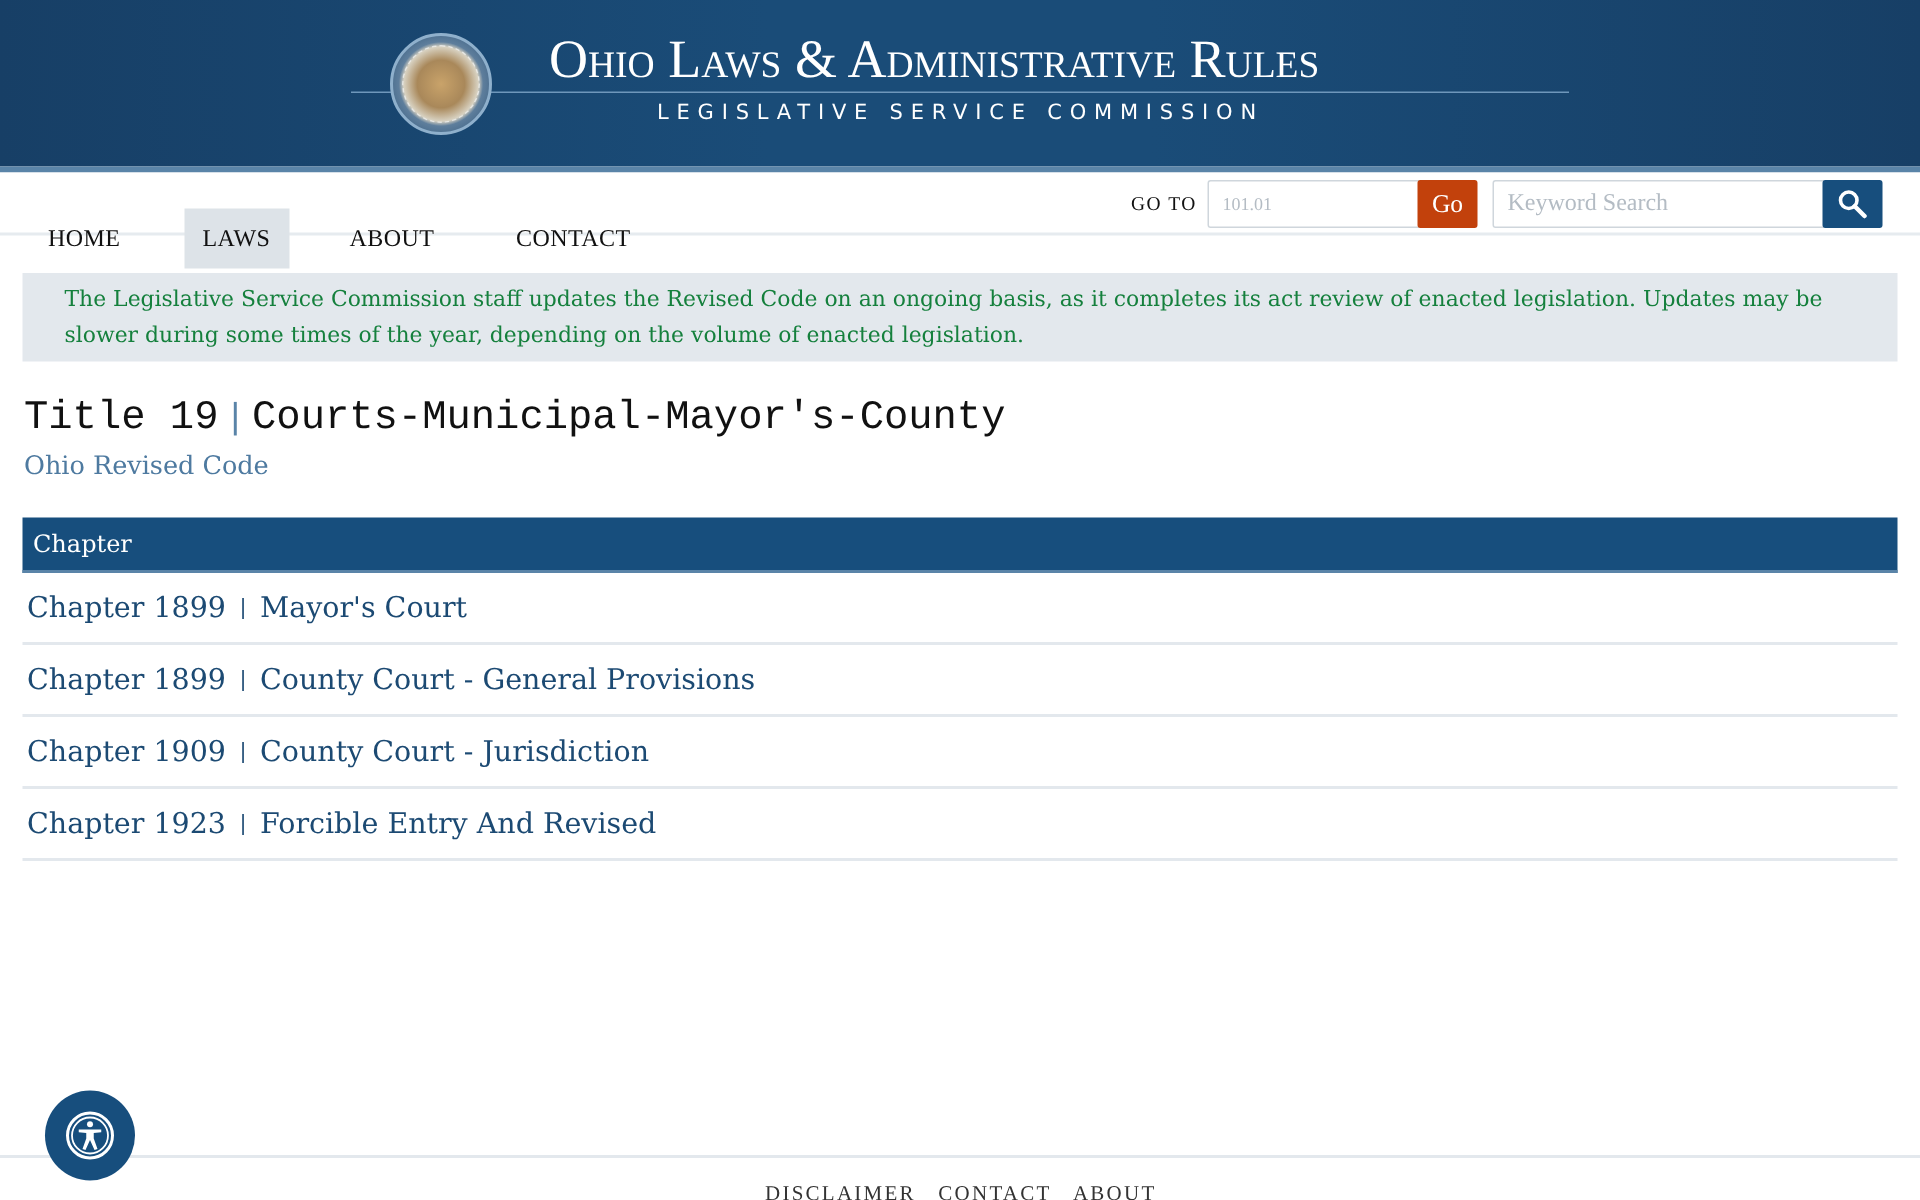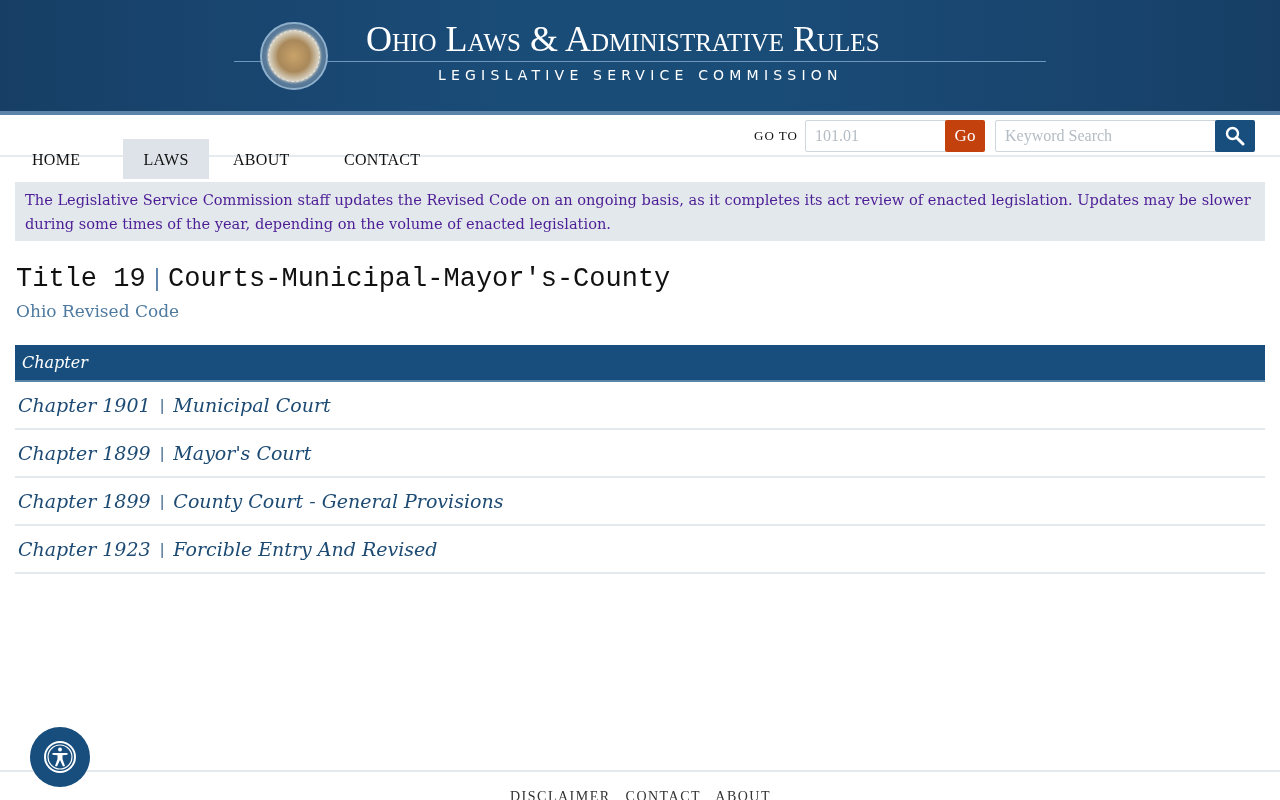--- a/index.html
+++ b/index.html
@@ -31,46 +31,46 @@
 
   .navbar { height: 42px; border-bottom: 2px solid #e6ebef; position: relative; background:#fff; }
   .nav-item {
     position: absolute; top: 0; height: 40px; line-height: 42px;
     font-family: "Liberation Serif", serif; font-size: 16px; color: #111; letter-spacing: 0.3px; padding: 0 12px; margin-top: 24px;
   }
   .nav-item.active { background: #dde3e8; }
   .goto-label { position:absolute; left: 754px; top: 0; line-height: 42px; font-family:"Liberation Serif", serif; font-size: 13px; letter-spacing: 1px; color:#111; }
   .goto-input {
     position:absolute; left: 805px; top: 5px; width: 142px; height: 32px; border:1px solid #cfd6dc; border-radius: 2px 0 0 2px;
-    font-family:"Liberation Serif", serif; font-size: 16px; padding: 0 9px; color:#0369a1;
+    font-family:"Liberation Serif", serif; font-size: 12px; padding: 0 9px; color:#0369a1;
   }
   .goto-btn {
     position:absolute; left: 945px; top: 5px; width: 40px; height: 32px; background:#c2410c; color:#fff;
     border:none; border-radius: 2px; font-family:"Liberation Serif", serif; font-size: 17px;
   }
   .search-input {
     position:absolute; left: 995px; top: 5px; width: 222px; height: 32px; border:1px solid #cfd6dc; border-radius: 2px 0 0 2px;
     font-family:"Liberation Serif", serif; font-size: 16px; padding: 0 9px; color:#999;
   }
   .search-btn {
     position:absolute; left: 1215px; top: 5px; width: 40px; height: 32px; background:#174e7d; border:none; border-radius: 2px;
     display:flex; align-items:center; justify-content:center;
   }
   input::placeholder { color: #b4bcc4; }
 
   .notice {
     position:absolute; left: 15px; top: 182px; width: 1250px; height: 59px; background:#e3e8ed;
-    padding: 6px 10px; font-family:"DejaVu Serif", serif; font-size: 14.6px; line-height: 24px; color:#4c1d95;
+    padding: 6px 28px; font-family:"DejaVu Serif", serif; font-size: 14.6px; line-height: 24px; color:#15803d;
   }
 
   .page-title { position:absolute; left: 16px; top: 264px; font-family:Liberation Mono, monospace; font-size: 27px; color:#111; white-space:nowrap; }
   .page-title .sep { color:#5a84a8; padding: 0 4px; font-size: 24px; }
   .page-sub { position:absolute; left: 16px; top: 301px; font-family:"DejaVu Serif", serif; font-size: 17px; color:#4e7aa0; }
 
-  .table { position:absolute; left: 15px; top: 345px; width: 1250px; font-style: italic; }
+  .table { position:absolute; left: 15px; top: 345px; width: 1250px; }
   .table-header {
     height: 37px; background:#174e7d; color:#fff; border-bottom: 2px solid #5a84a8;
     font-family:"DejaVu Serif", serif; font-size: 16px; line-height: 36px; padding-left: 7px;
   }
   .row { height: 48px; border-bottom: 2px solid #e3e8ed; line-height: 46px; padding-left: 3px; font-family:"DejaVu Serif", serif; font-size: 19px; color:#1c4a73; white-space:nowrap; }
   .row a { color:#1c4a73; text-decoration:none; }
   .row .sep { color:#1c4a73; font-size: 14px; padding: 0 9px; position: relative; top:-2px; }
 
   .footer-rule { position:absolute; left:0; top: 770px; width:1280px; height:2px; background:#e3e8ed; }
   .footer-links { position:absolute; left: 510px; top: 789px; font-family:"Liberation Serif", serif; font-size: 14px; letter-spacing: 1.5px; color:#333; white-space:nowrap; }
@@ -88,21 +88,21 @@
   <div class="banner-rule"></div>
   <div class="seal">
       <div class="seal-ring"></div>
     </div>
   <div class="site-title">Ohio Laws &amp; Administrative Rules</div>
   <div class="site-subtitle">LEGISLATIVE SERVICE COMMISSION</div>
 </div>
 
 <div class="navbar">
   <div class="nav-item" style="left:20px">HOME</div>
-  <div class="nav-item active" style="left:123px; width:86px; text-align:center">LAWS</div>
+  <div class="nav-item active" style="left:123px; width:70px; text-align:left">LAWS</div>
   <div class="nav-item" style="left:221px">ABOUT</div>
   <div class="nav-item" style="left:332px">CONTACT</div>
 
   <div class="goto-label">GO TO</div>
   <input class="goto-input" type="text" placeholder="101.01" style="">
   <button class="goto-btn">Go</button>
   <input class="search-input" type="text" placeholder="Keyword Search" style="">
   <button class="search-btn">
     <svg width="20" height="20" viewBox="0 0 20 20">
       <circle cx="7.5" cy="7.5" r="5.5" fill="none" stroke="#fff" stroke-width="2.4"></circle>
@@ -113,23 +113,23 @@
 
 <div class="notice">The Legislative Service Commission staff updates the Revised Code on an ongoing basis, as it completes its act review of enacted legislation. Updates may be slower during some times of the year, depending on the volume of enacted legislation.</div>
 
 <div class="page-title">
   <span>Title 19</span><span class="sep">|</span><span>Courts-Municipal-Mayor's-County</span>
 </div>
 <div class="page-sub">Ohio Revised Code</div>
 
 <div class="table">
   <div class="table-header">Chapter</div>
-  <div class="row"><a href="#">Chapter 1901</a><span class="sep">|</span><a href="#">Municipal Court</a></div>
   <div class="row"><a href="#">Chapter 1899</a><span class="sep">|</span><a href="#">Mayor's Court</a></div>
   <div class="row"><a href="#">Chapter 1899</a><span class="sep">|</span><a href="#">County Court - General Provisions</a></div>
+  <div class="row"><a href="#">Chapter 1909</a><span class="sep">|</span><a href="#">County Court - Jurisdiction</a></div>
   <div class="row"><a href="#">Chapter 1923</a><span class="sep">|</span><a href="#">Forcible Entry And Revised</a></div>
 </div>
 
 <div class="footer-rule"></div>
 <div class="footer-links">
   <span>DISCLAIMER</span>
   <span>CONTACT</span>
   <span>ABOUT</span>
 </div>
 

